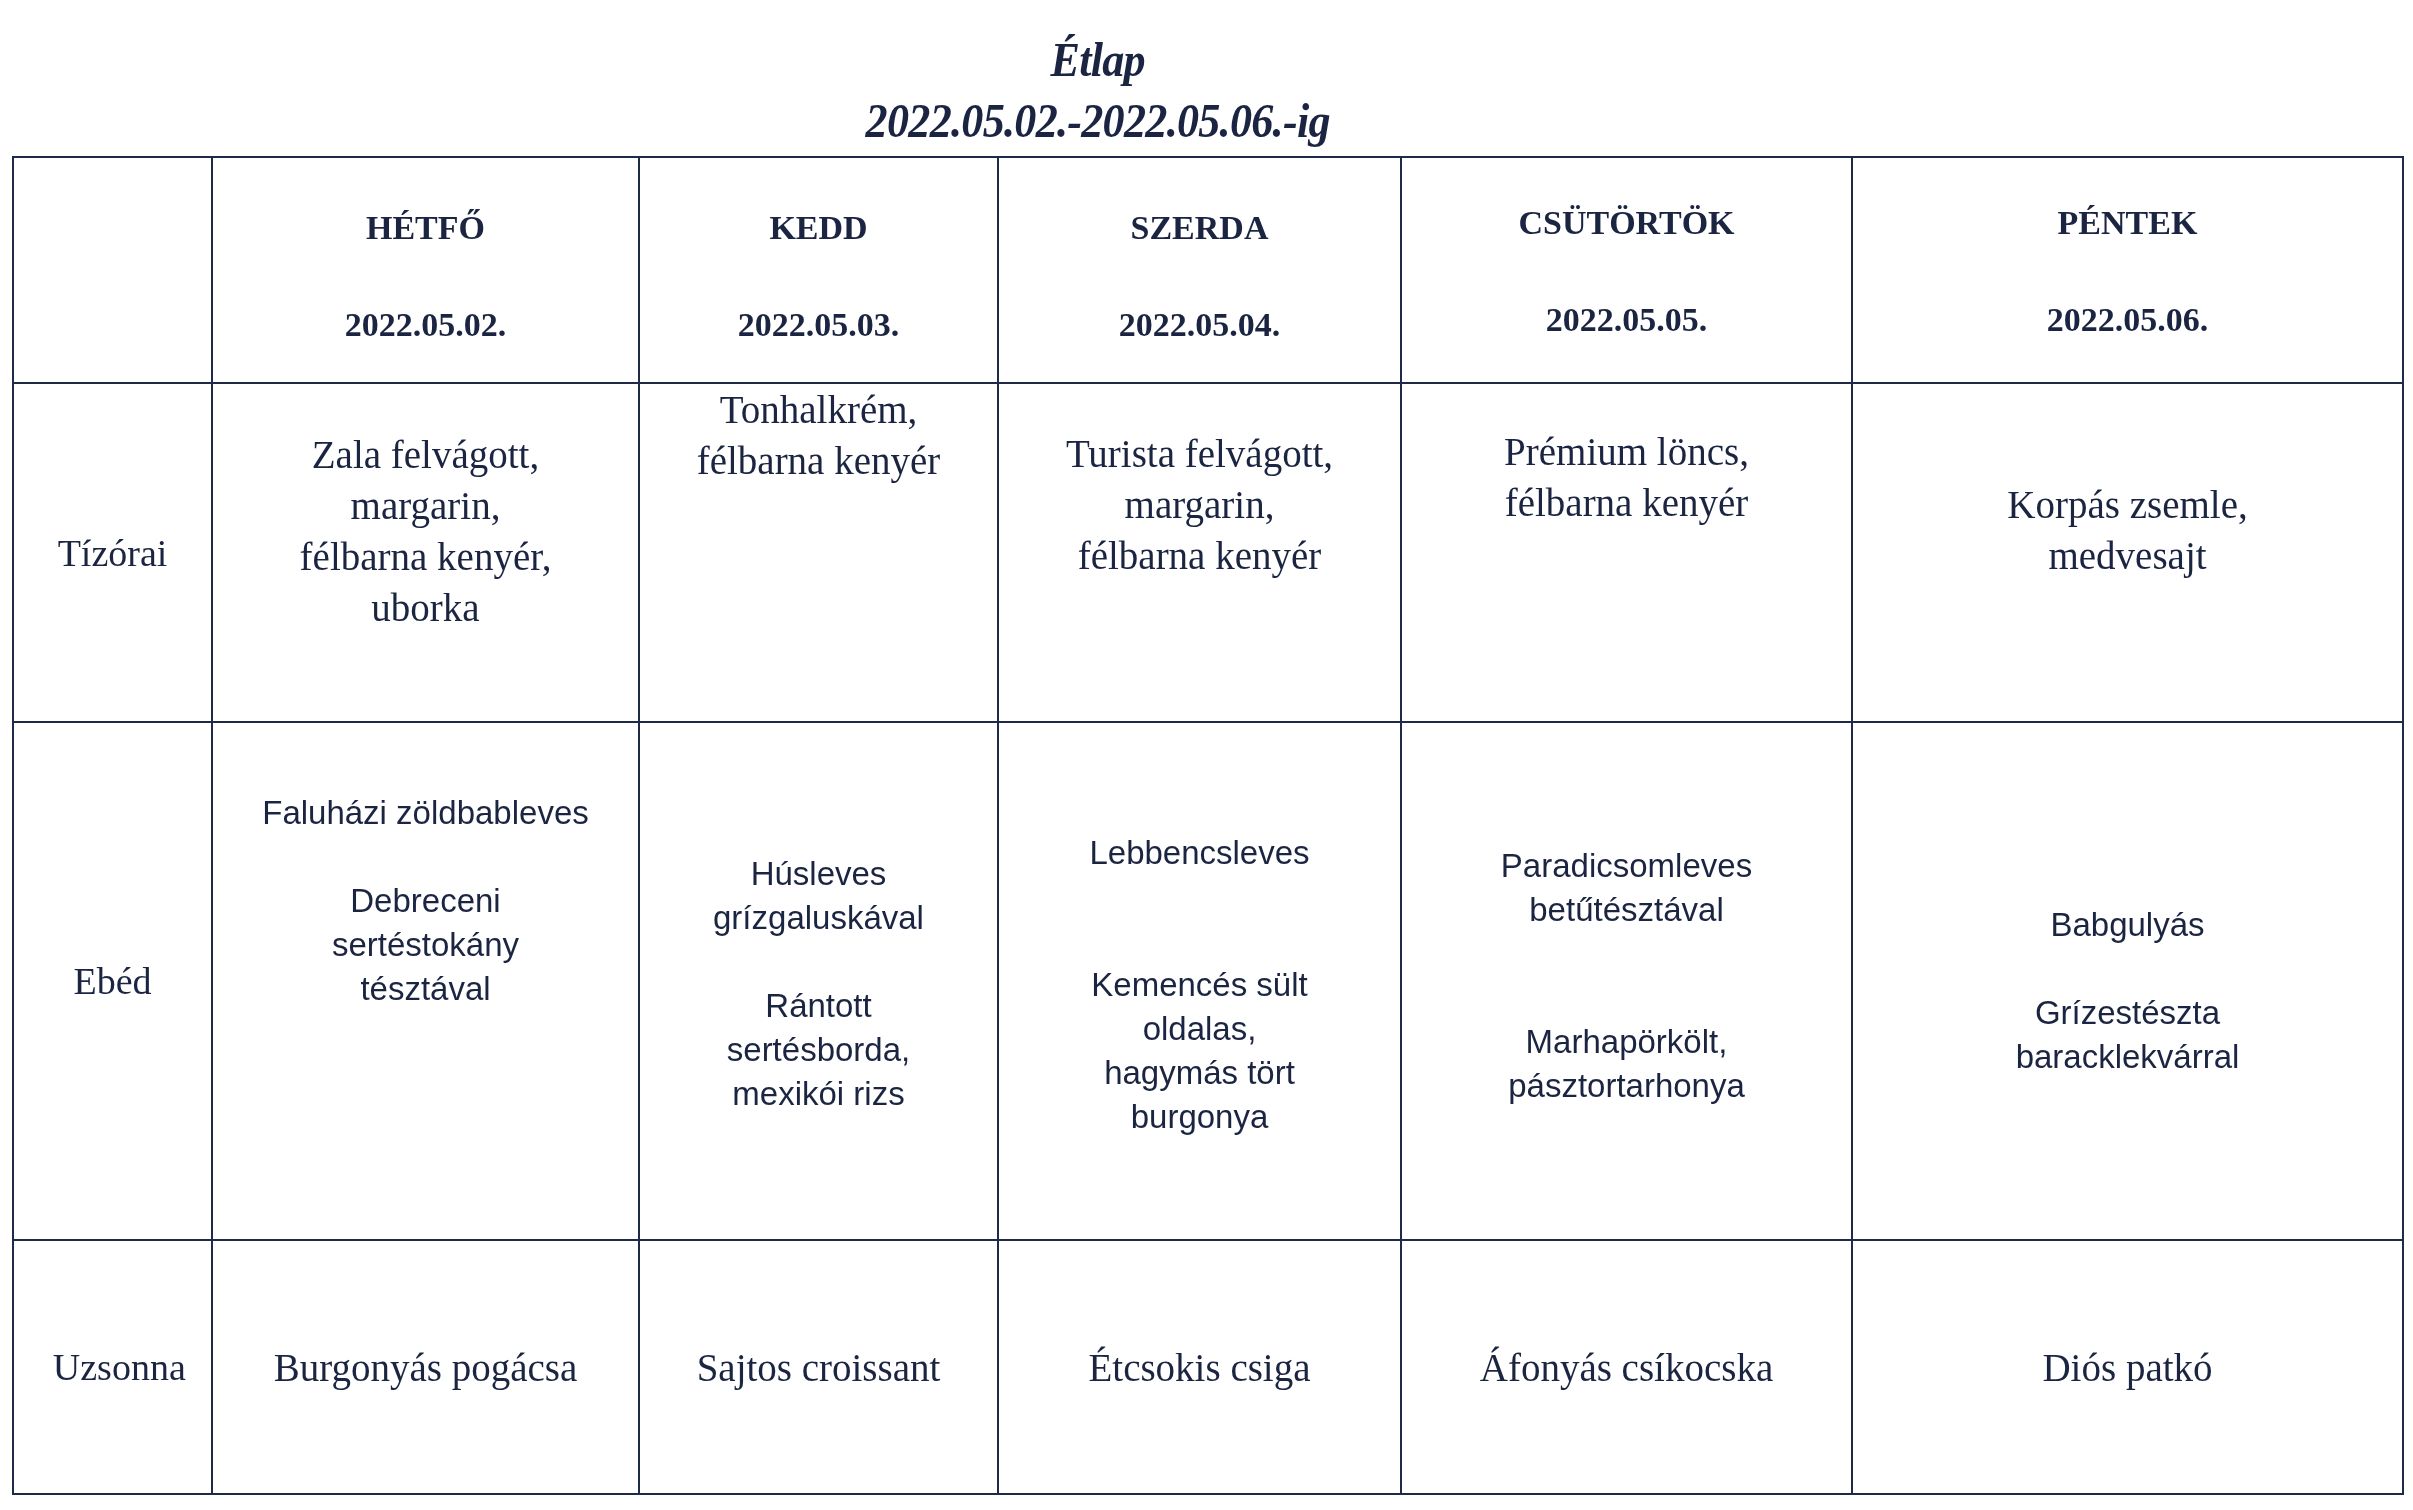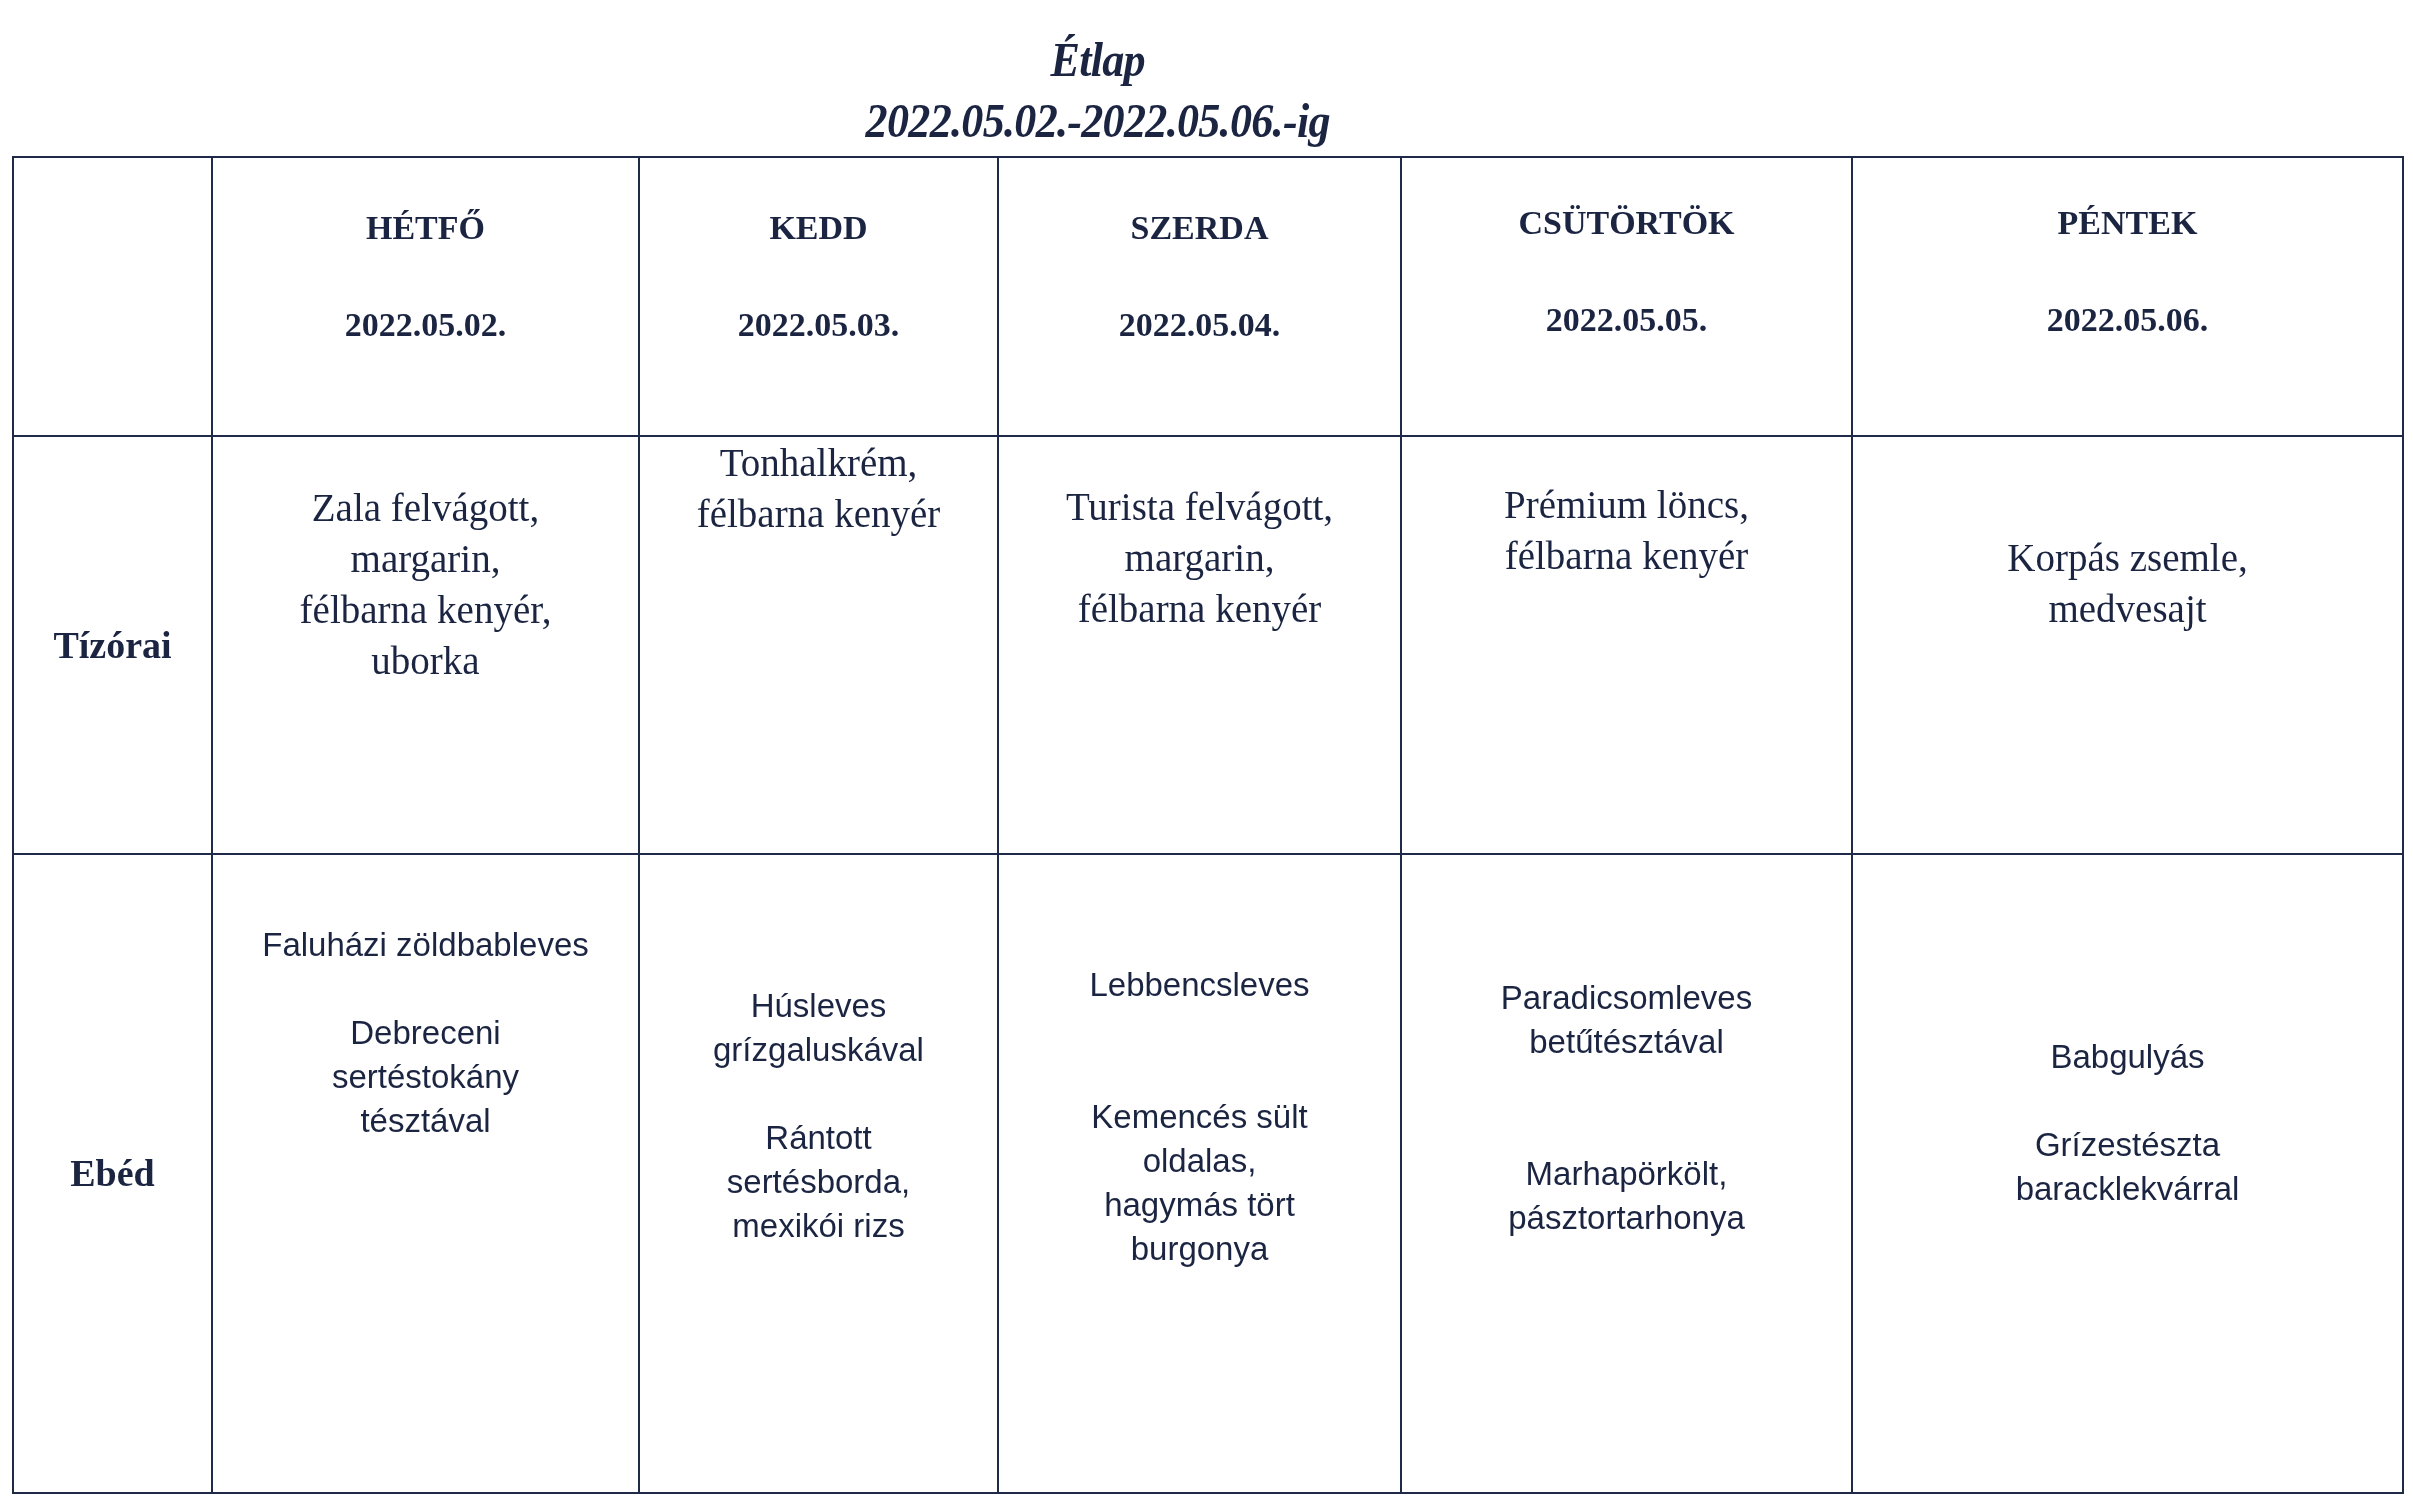--- a/index.html
+++ b/index.html
@@ -79,21 +79,21 @@
       margin-top: 47px;
       line-height: 45px;
     }
     .day-date {
       display: block;
       margin-top: 52px;
       line-height: 45px;
     }
     td.meal-label {
       font-family: "Liberation Serif", serif;
-      font-weight: bold;
+      font-weight: normal;
       font-size: 38px;
       text-align: left;
       padding-left: 15px;
     }
     td.serif-cell {
       font-family: "Liberation Serif", serif;
       font-size: 39px;
       line-height: 51px;
     }
     td.tizorai {
@@ -211,15 +211,33 @@
       <span class="line">pásztortarhonya</span>
     </td>
     <td class="sans-cell" style="padding-top:180px">
       <span class="line">Babgulyás</span>
       <span class="gap"></span>
       <span class="line">Grízestészta</span>
       <span class="line">baracklekvárral</span>
     </td>
   </tr>
 
+  <tr class="r-uzsonna">
+    <td class="meal-label" style="padding-left:13.6px">Uzsonna</td>
+    <td class="serif-cell">
+      <span class="line">Burgonyás pogácsa</span>
+    </td>
+    <td class="serif-cell">
+      <span class="line">Sajtos croissant</span>
+    </td>
+    <td class="serif-cell">
+      <span class="line">Étcsokis csiga</span>
+    </td>
+    <td class="serif-cell">
+      <span class="line">Áfonyás csíkocska</span>
+    </td>
+    <td class="serif-cell">
+      <span class="line">Diós patkó</span>
+    </td>
+  </tr>
 </tbody>
   </table>
 
 
 </body></html>

